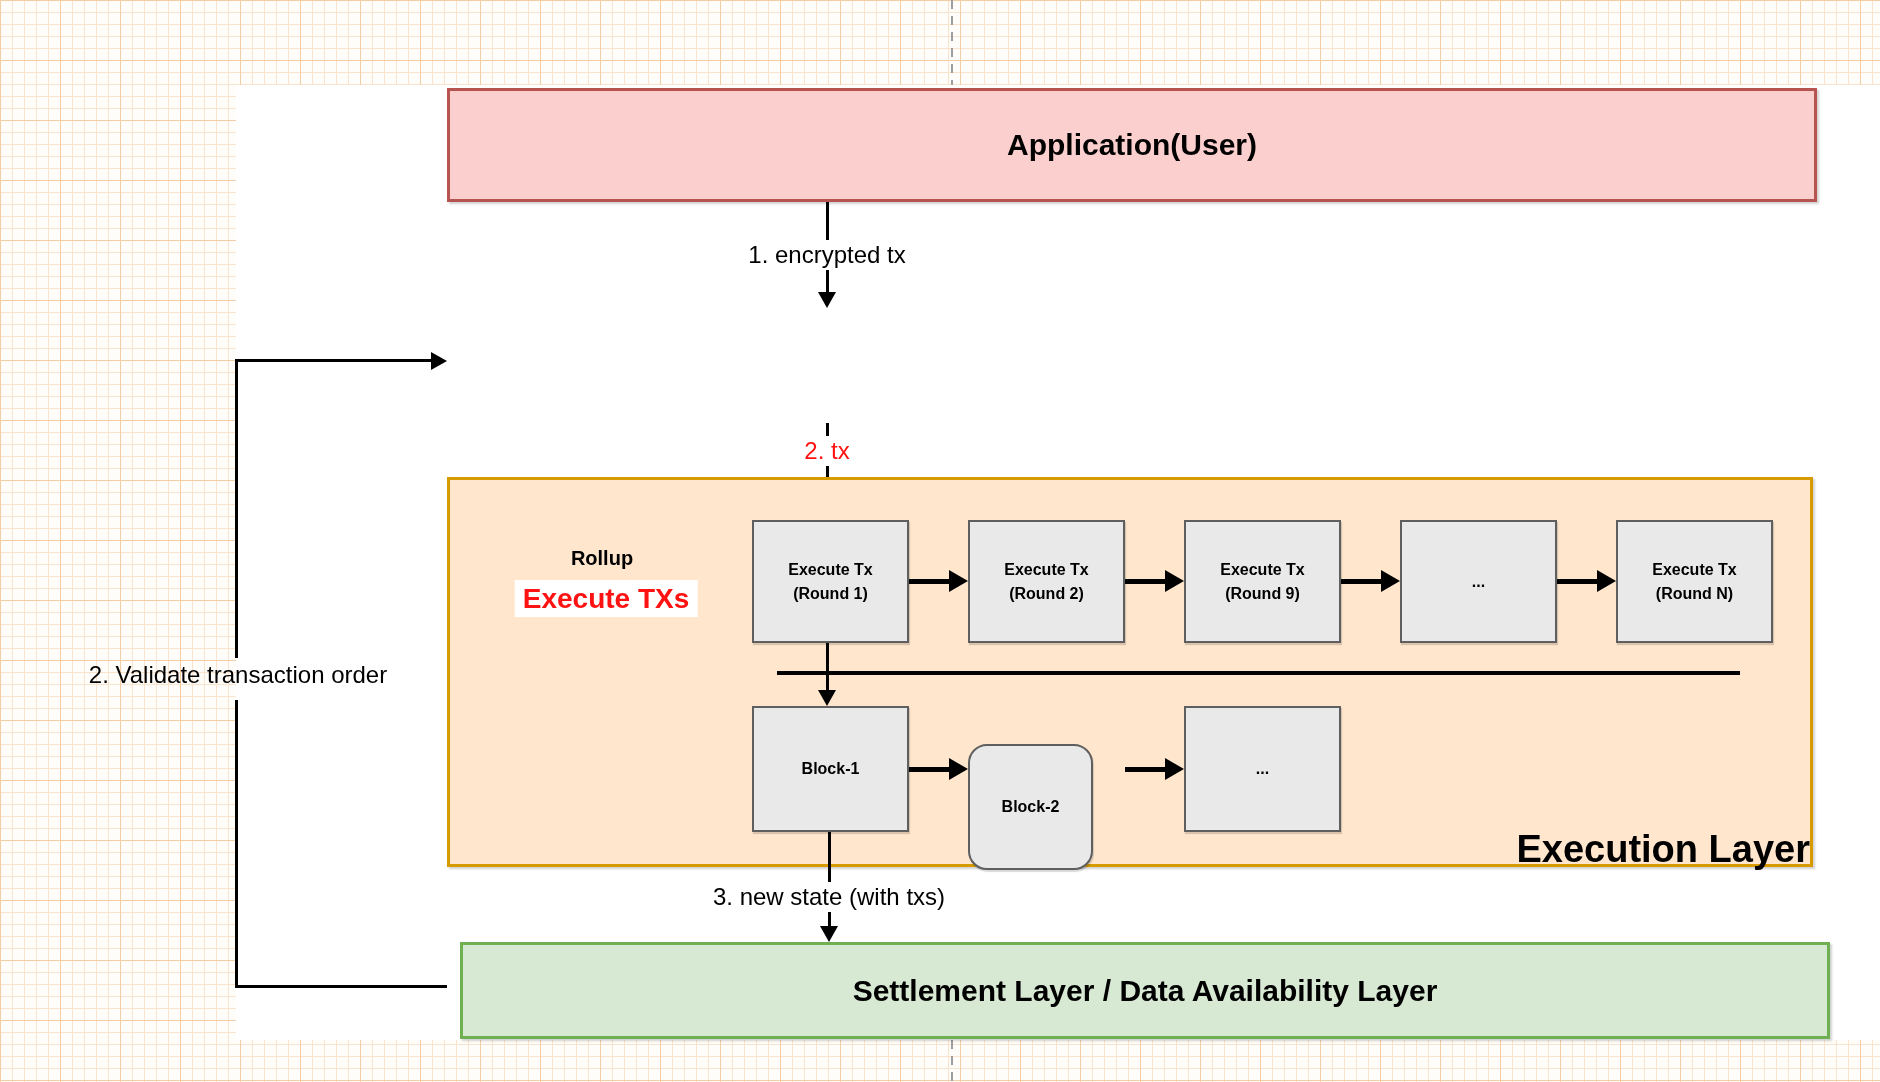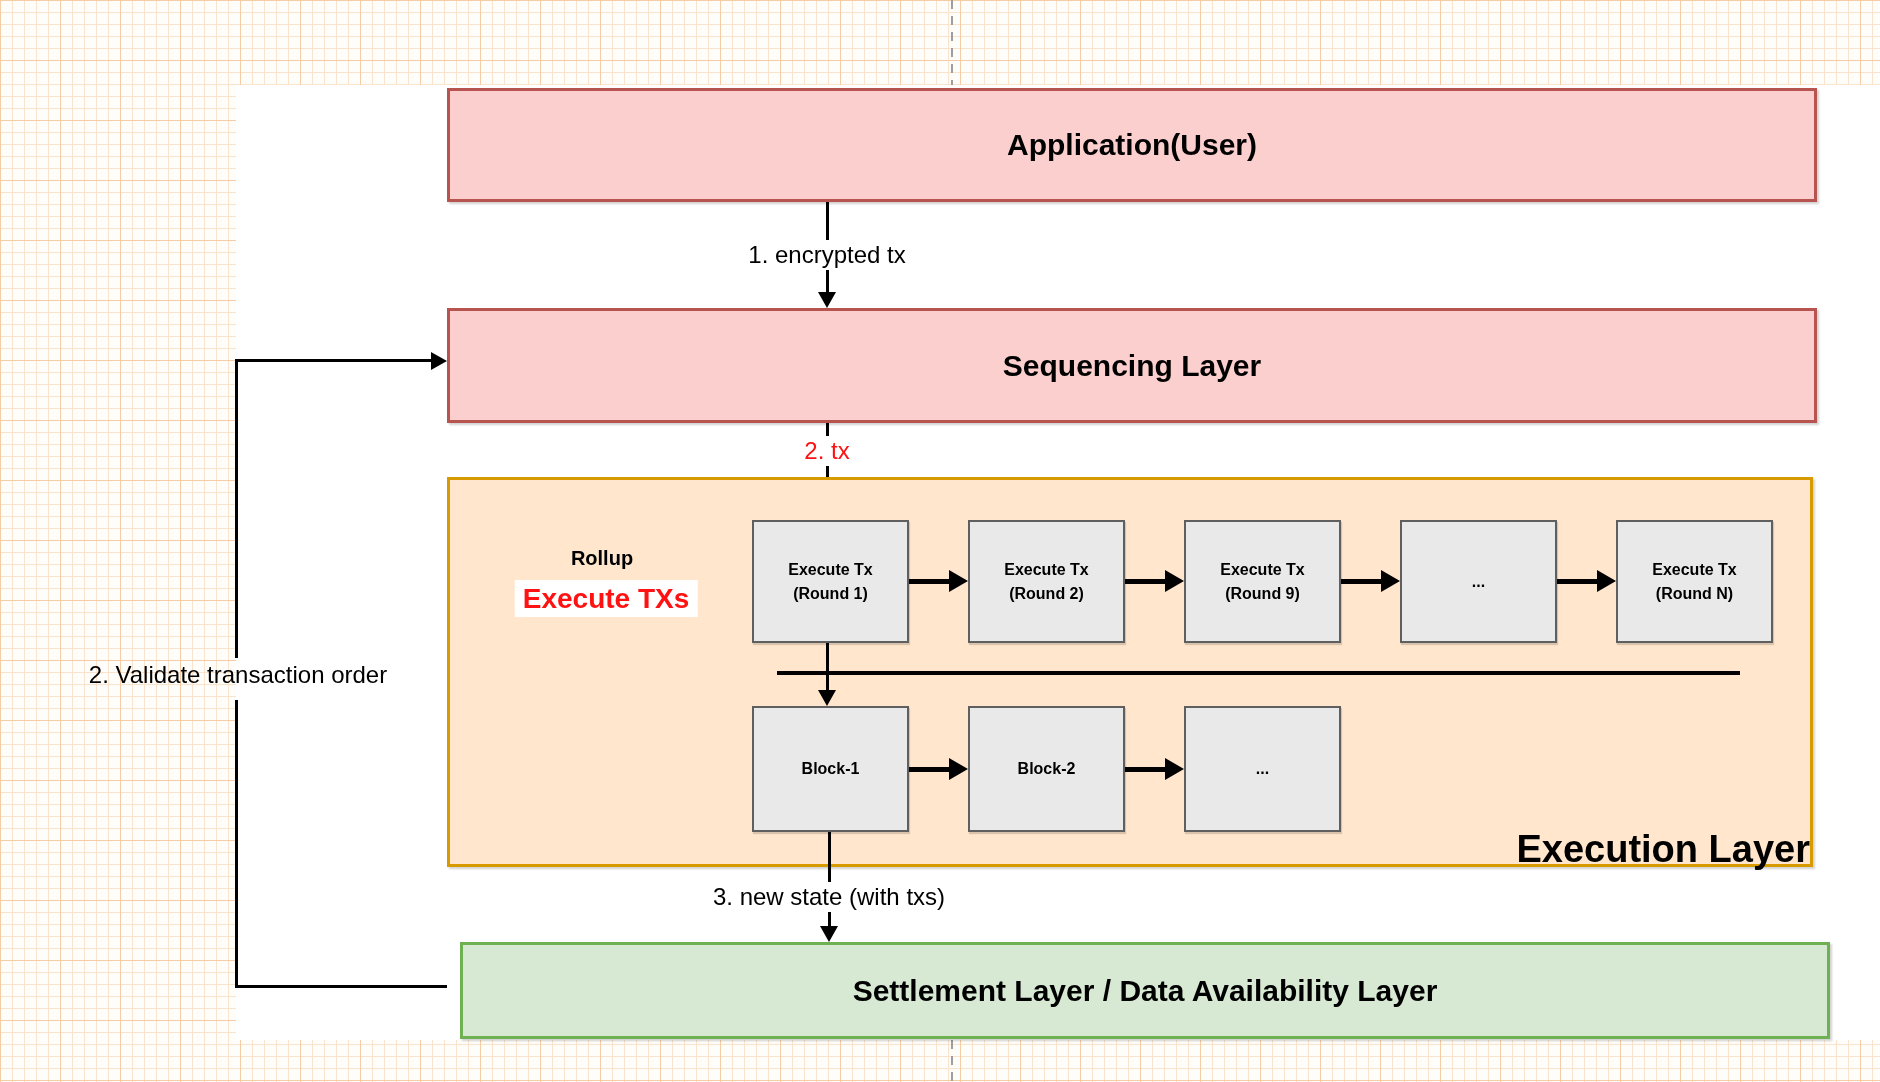--- a/index.html
+++ b/index.html
@@ -59,23 +59,20 @@
   <div class="flow-label" style="left:238px;top:660px;">2. Validate transaction order</div>
 
   <div class="layer-box layer-red" style="left:447px;top:88px;width:1370px;height:114px;">
     <span>Application(User)</span>
   </div>
 
   <div class="vline" style="left:825.5px;top:202px;width:3px;height:92px;"></div>
   <div class="arrow-down" style="left:818px;top:292px;"></div>
   <div class="flow-label onwhite" style="left:827px;top:240px;">1. encrypted tx</div>
 
-  <div class="layer-box layer-red" style="left:447px;top:308px;width:1370px;height:115px;">
-    <span>Sequencing Layer</span>
-  </div>
 
   <div class="vline" style="left:825.5px;top:423px;width:3px;height:81px;"></div>
   <div class="arrow-down" style="left:818px;top:504px;"></div>
   <div class="flow-label onwhite red-text" style="left:827px;top:436px;">2. tx</div>
 
   <div class="layer-box layer-exec" style="left:447px;top:477px;width:1366px;height:390px;"></div>
   <div class="rollup-title" style="left:602px;top:547px;">Rollup</div>
   <div class="rollup-sub" style="left:606px;top:583px;">
     <span>Execute TXs</span>
   </div>
@@ -111,21 +108,21 @@
   <div class="hline" style="left:1557px;top:578.5px;width:45px;height:5px;z-index:4;"></div>
   <div class="arrow-right big" style="left:1597px;top:570px;z-index:4;"></div>
 
   <div class="hline" style="left:777px;top:671px;width:963px;height:4px;z-index:4;"></div>
   <div class="vline" style="left:825.5px;top:643px;width:3px;height:49px;z-index:4;"></div>
   <div class="arrow-down" style="left:818px;top:690px;z-index:4;"></div>
 
   <div class="node" style="left:752px;top:706px;width:157px;height:126px;">
     <span>Block-1</span>
   </div>
-  <div class="node" style="left:968px;top:706px;width:157px;height:126px;">
+  <div class="node" style="left:968px;top:744px;width:125px;height:126px;border-radius:19px;">
     <span>Block-2</span>
   </div>
   <div class="node" style="left:1184px;top:706px;width:157px;height:126px;">
     <span>...</span>
   </div>
 
   <div class="hline" style="left:909px;top:766.5px;width:45px;height:5px;z-index:4;"></div>
   <div class="arrow-right big" style="left:949px;top:758px;z-index:4;"></div>
   <div class="hline" style="left:1125px;top:766.5px;width:45px;height:5px;z-index:4;"></div>
   <div class="arrow-right big" style="left:1165px;top:758px;z-index:4;"></div>

